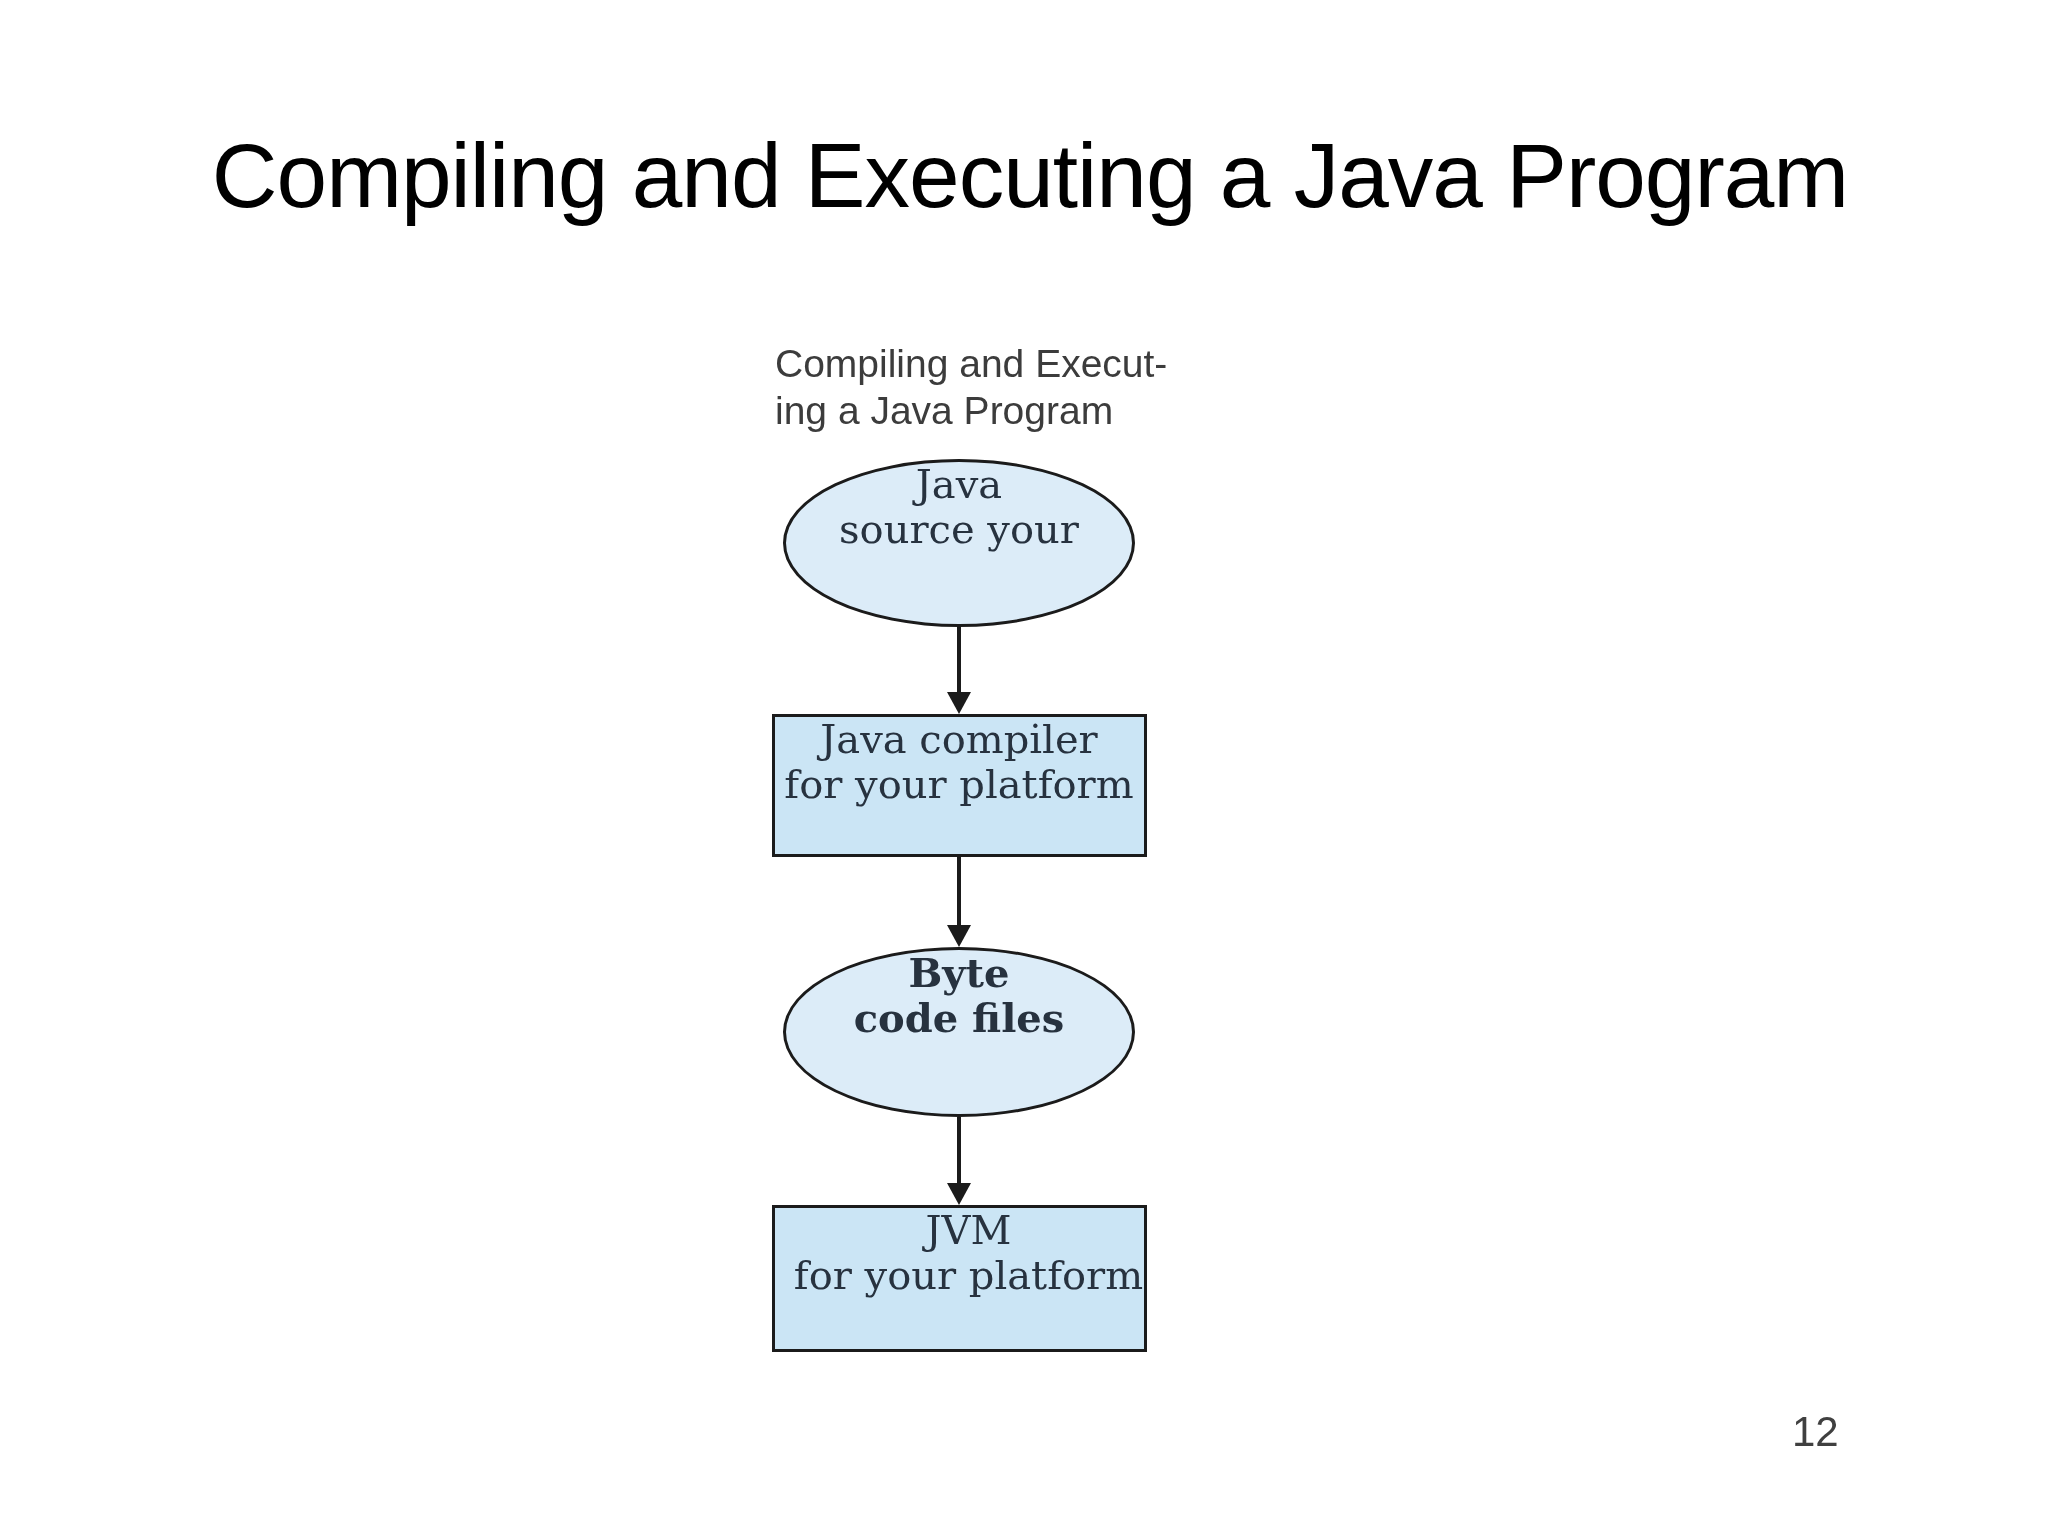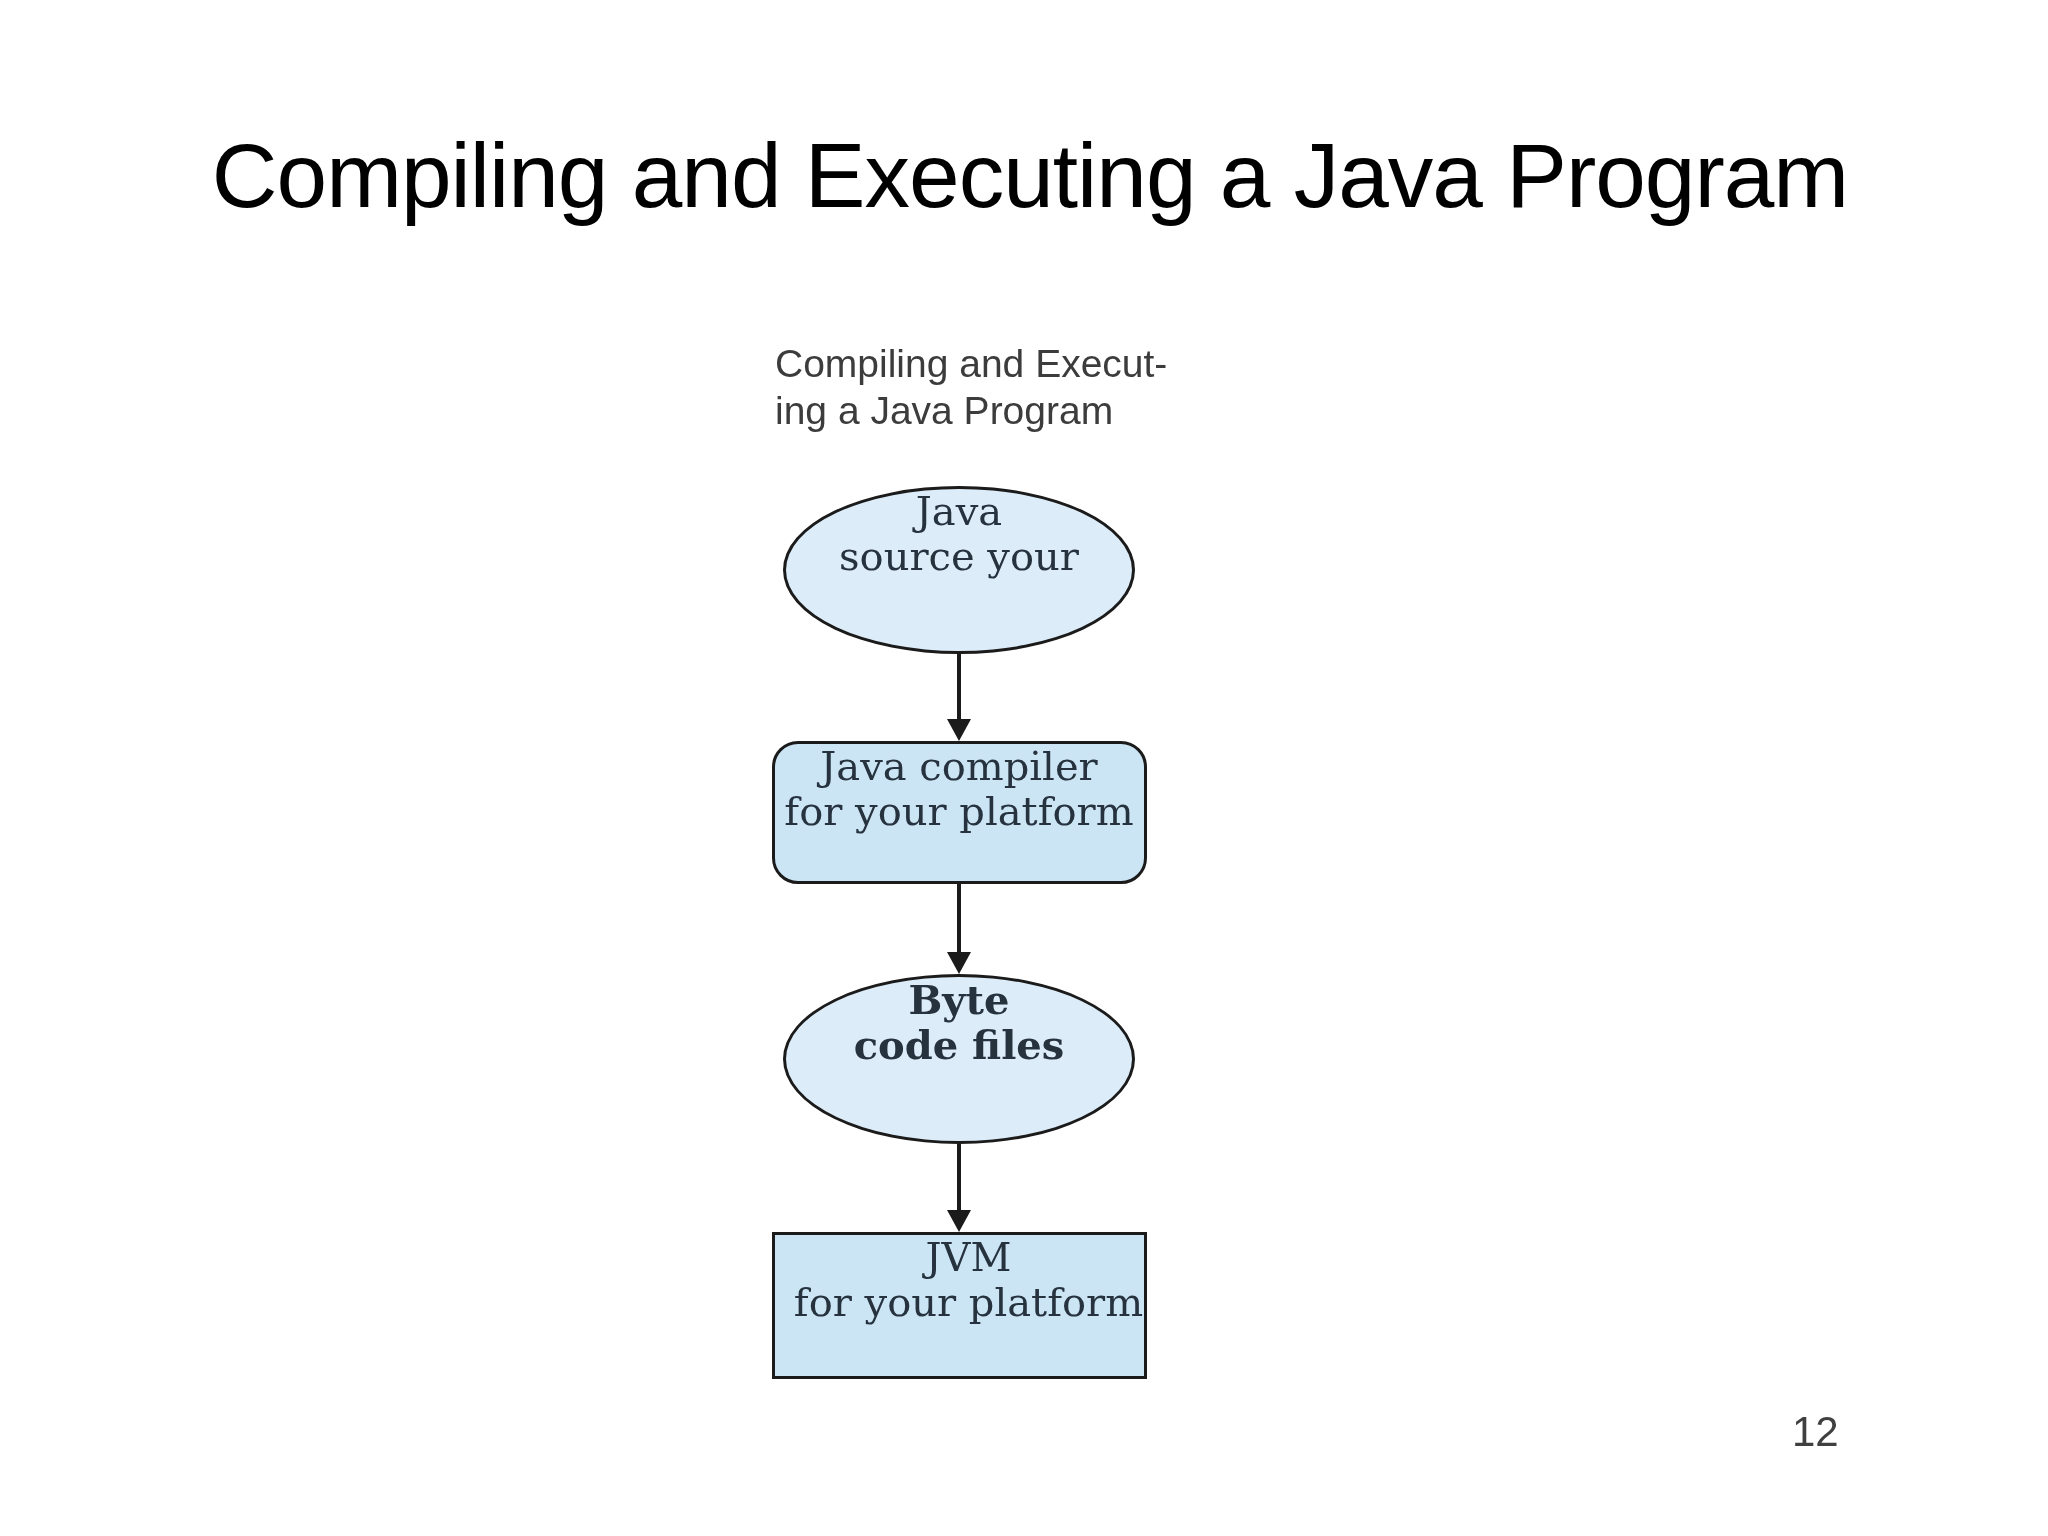--- a/index.html
+++ b/index.html
@@ -36,21 +36,21 @@
     top: 340px;
     width: 446px;
     display: flex;
     flex-direction: column;
     align-items: center;
   }
 
   .figure-caption {
     align-self: flex-start;
     margin-left: 39px;
-    margin-bottom: 52px;
+    margin-bottom: 25px;
     font-size: 39px;
     line-height: 47px;
     color: #3c3c3c;
     font-family: "Liberation Sans", sans-serif;
   }
 
   .node {
     box-sizing: border-box;
     display: flex;
     flex-direction: column;
@@ -68,21 +68,21 @@
     width: 352px;
     background: #dcecf8;
     border-radius: 50%;
   }
   .node.rect {
     width: 375px;
     background: #cbe5f5;
   }
   .node.h168 { height: 168px; }
   .node.h170 { height: 170px; font-weight: bold; }
-  .node.h143 { height: 143px; border-radius: 26px; }
+  .node.h143 { height: 143px; }
   .node.h147 { height: 147px; padding-left: 19px; }
 
   .arrow {
     position: relative;
     width: 26px;
     flex: 0 0 auto;
   }
   .arrow.h87 { height: 87px; }
   .arrow.h90 { height: 90px; }
   .arrow.h88 { height: 88px; }

